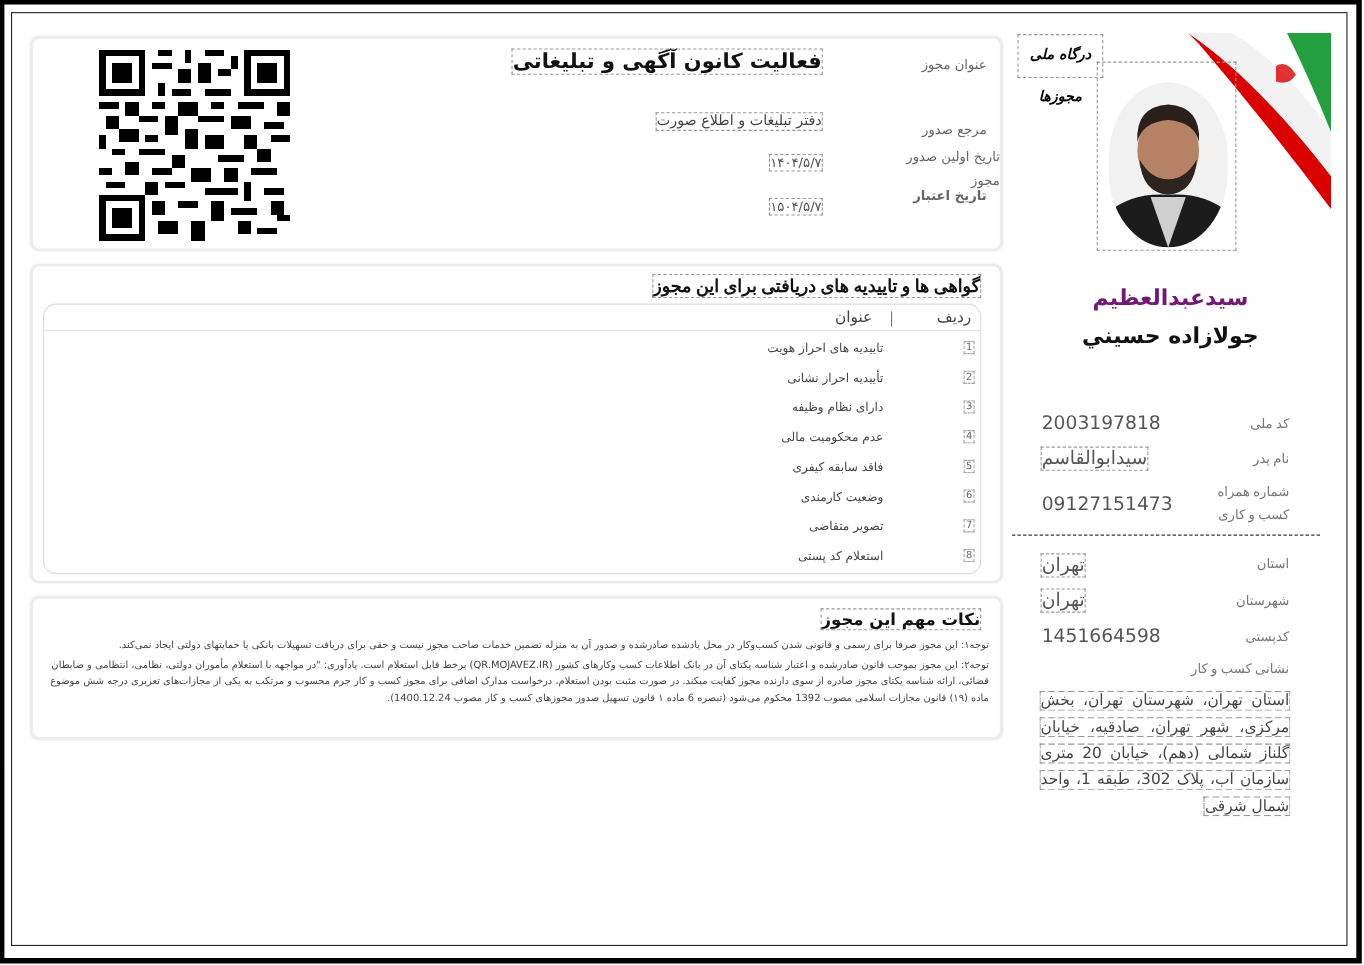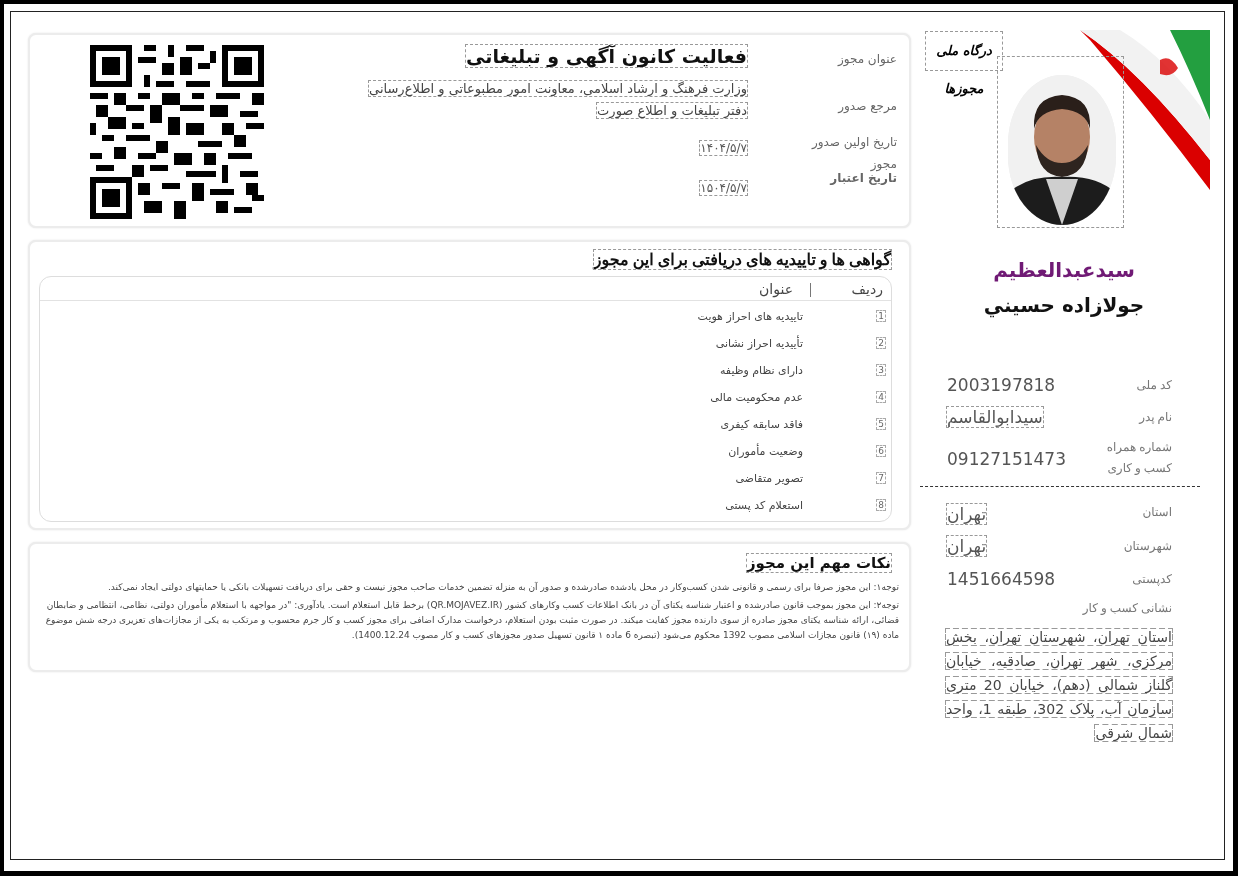--- a/index.html
+++ b/index.html
@@ -10,24 +10,24 @@
   .card { position: absolute; background: #fff; border: 2px solid #ececec; border-radius: 8px; box-shadow: 0 0 2px #e4e4e4; }
   .dot { outline: 1px dashed #999; outline-offset: 0px; }
   .lbl { color: #666; font-size: 12px; text-align: right; direction: rtl; position: absolute; }
   .val { color: #333; font-size: 14px; position: absolute; direction: rtl; text-align: right; }
 
   
   #card-license { left: 28px; top: 33px; width: 883px; height: 195px; }
   #qr { position: absolute; left: 60px; top: 10px; width: 174px; height: 174px; }
   #lic-title-label { right: 12px; top: 17px; }
   #lic-title { right: 162px; top: 10px; font-size: 19px; font-weight: bold; color: #111; }
-  #issuer-label { right: 12px; top: 64px; margin-left: 32px; }
+  #issuer-label { right: 12px; top: 76px; margin-left: 32px; }
   #issuer-1 { right: 162px; top: 46px; font-size: 13px; color: #444; }
   #issuer-2 { right: 162px; top: 68px; font-size: 13px; color: #444; }
-  #first-issue-label { right: 12px; top: 96px; width: 110px; line-height: 22px; }
+  #first-issue-label { right: 0; top: 96px; width: 110px; line-height: 22px; }
   #first-issue-val { right: 162px; top: 106px; font-size: 12px; color: #555; margin-left: 41px; }
   #validity-label { right: 12px; top: 136px; font-weight: bold; }
   #validity-val { right: 162px; top: 146px; font-size: 12px; color: #555; }
 
   
   #card-certs { left: 28px; top: 240px; width: 883px; height: 290px; }
   #certs-title { right: 18px; top: 8px; font-size: 16px; font-weight: bold; color: #111; font-family: Liberation Serif, serif; }
   #certs-table { position: absolute; left: 9px; top: 34px; width: 853px; height: 246px; border: 1px solid #ddd; border-radius: 12px; }
   #th-row { position: absolute; left: 0; top: 0; width: 100%; height: 24px; border-bottom: 1px solid #e2e2e2; }
   #th-index { position: absolute; right: 8px; top: 4px; font-size: 14px; color: #444; direction: rtl; }
@@ -134,21 +134,20 @@
           <rect x="14" y="26" width="2" height="3"></rect>
           <rect x="21" y="26" width="2" height="2"></rect>
           <rect x="24" y="27" width="3" height="1"></rect>
           <rect x="27" y="25" width="2" height="1"></rect>
       </g>
     </svg>
   </div>
   <div class="lbl" id="lic-title-label">عنوان مجوز</div>
   <div class="val dot" id="lic-title">فعالیت کانون آگهی و تبلیغاتی</div>
   <div class="lbl" id="issuer-label">مرجع صدور</div>
-  <div class="val dot" id="issuer-1">وزارت فرهنگ و ارشاد اسلامی، معاونت امور مطبوعاتی و اطلاع‌رسانی</div>
   <div class="val dot" id="issuer-2">دفتر تبلیغات و اطلاع صورت</div>
   <div class="lbl" id="first-issue-label">تاریخ اولین صدور مجوز</div>
   <div class="val dot" id="first-issue-val">۱۴۰۴/۵/۷</div>
   <div class="lbl" id="validity-label">تاریخ اعتبار</div>
   <div class="val dot" id="validity-val">۱۵۰۴/۵/۷</div>
 </div>
 
 <div class="card" id="card-certs">
   <div class="val dot" id="certs-title">گواهی ها و تاییدیه های دریافتی برای این مجوز</div>
   <div id="certs-table">
@@ -172,21 +171,21 @@
     <div class="tr" style="top:109px">
         <span class="idx">4</span>
         <span class="ttl">عدم محکومیت مالی</span>
       </div>
     <div class="tr" style="top:136px">
         <span class="idx">5</span>
         <span class="ttl">فاقد سابقه کیفری</span>
       </div>
     <div class="tr" style="top:163px">
         <span class="idx">6</span>
-        <span class="ttl">وضعیت مأموران</span>
+        <span class="ttl">وضعیت کارمندی</span>
       </div>
     <div class="tr" style="top:190px">
         <span class="idx">7</span>
         <span class="ttl">تصویر متقاضی</span>
       </div>
     <div class="tr" style="top:217px">
         <span class="idx">8</span>
         <span class="ttl">استعلام کد پستی</span>
       </div>
   </div>

